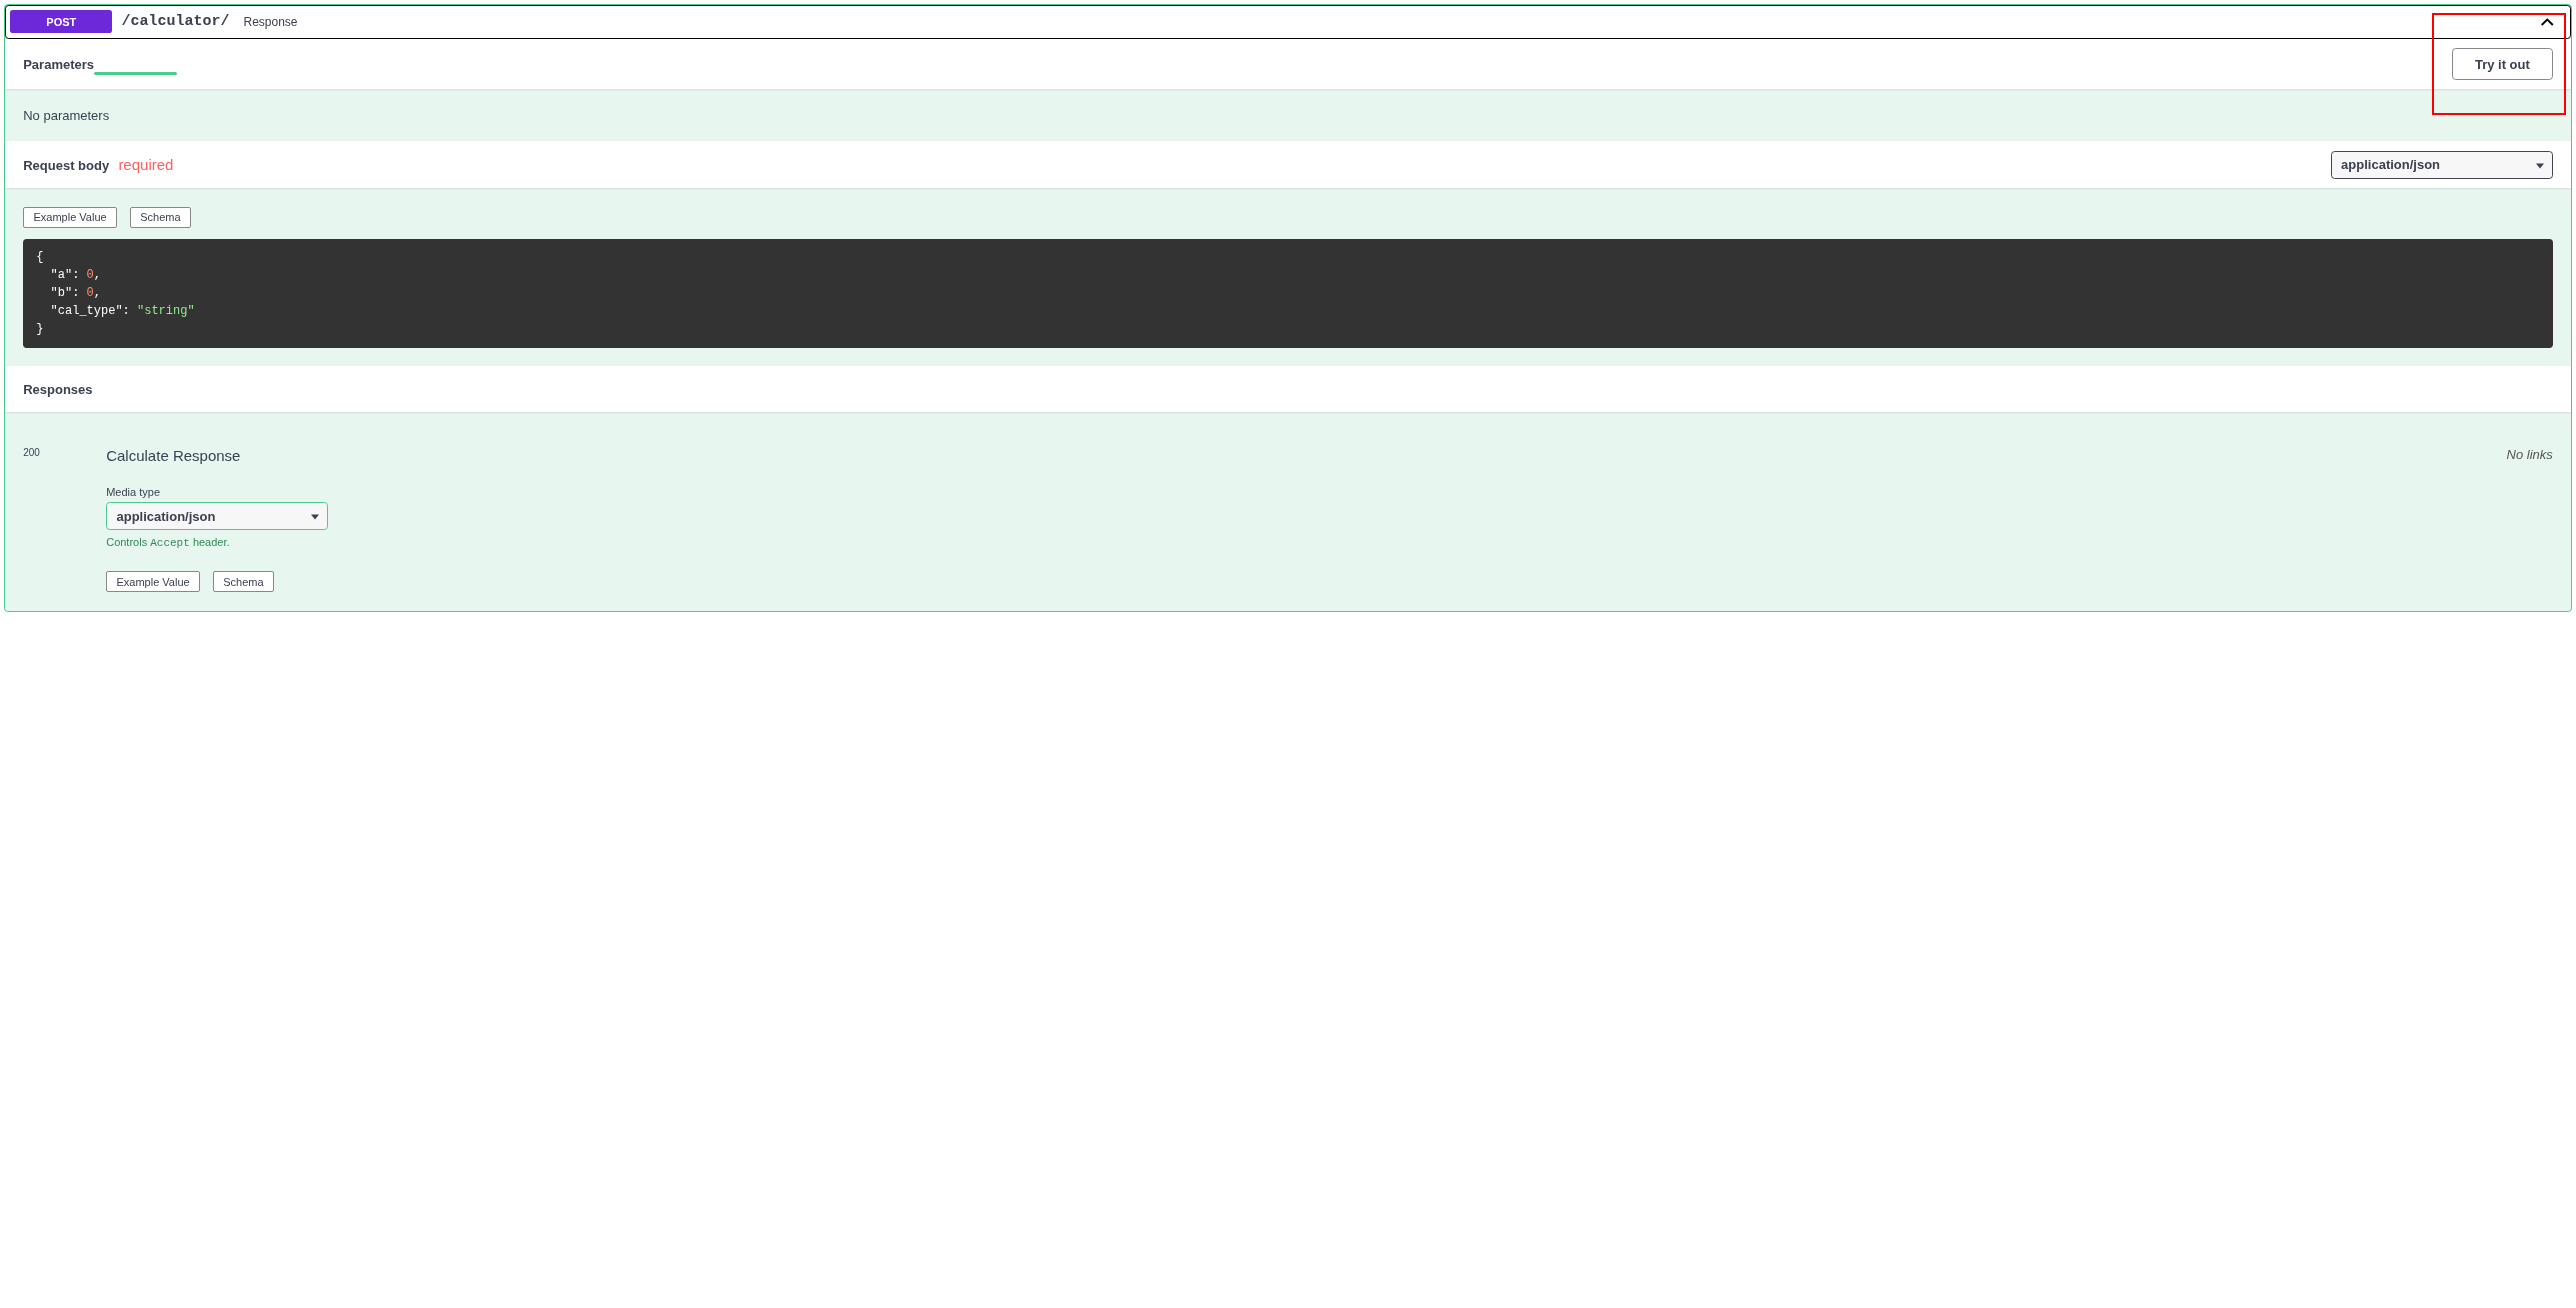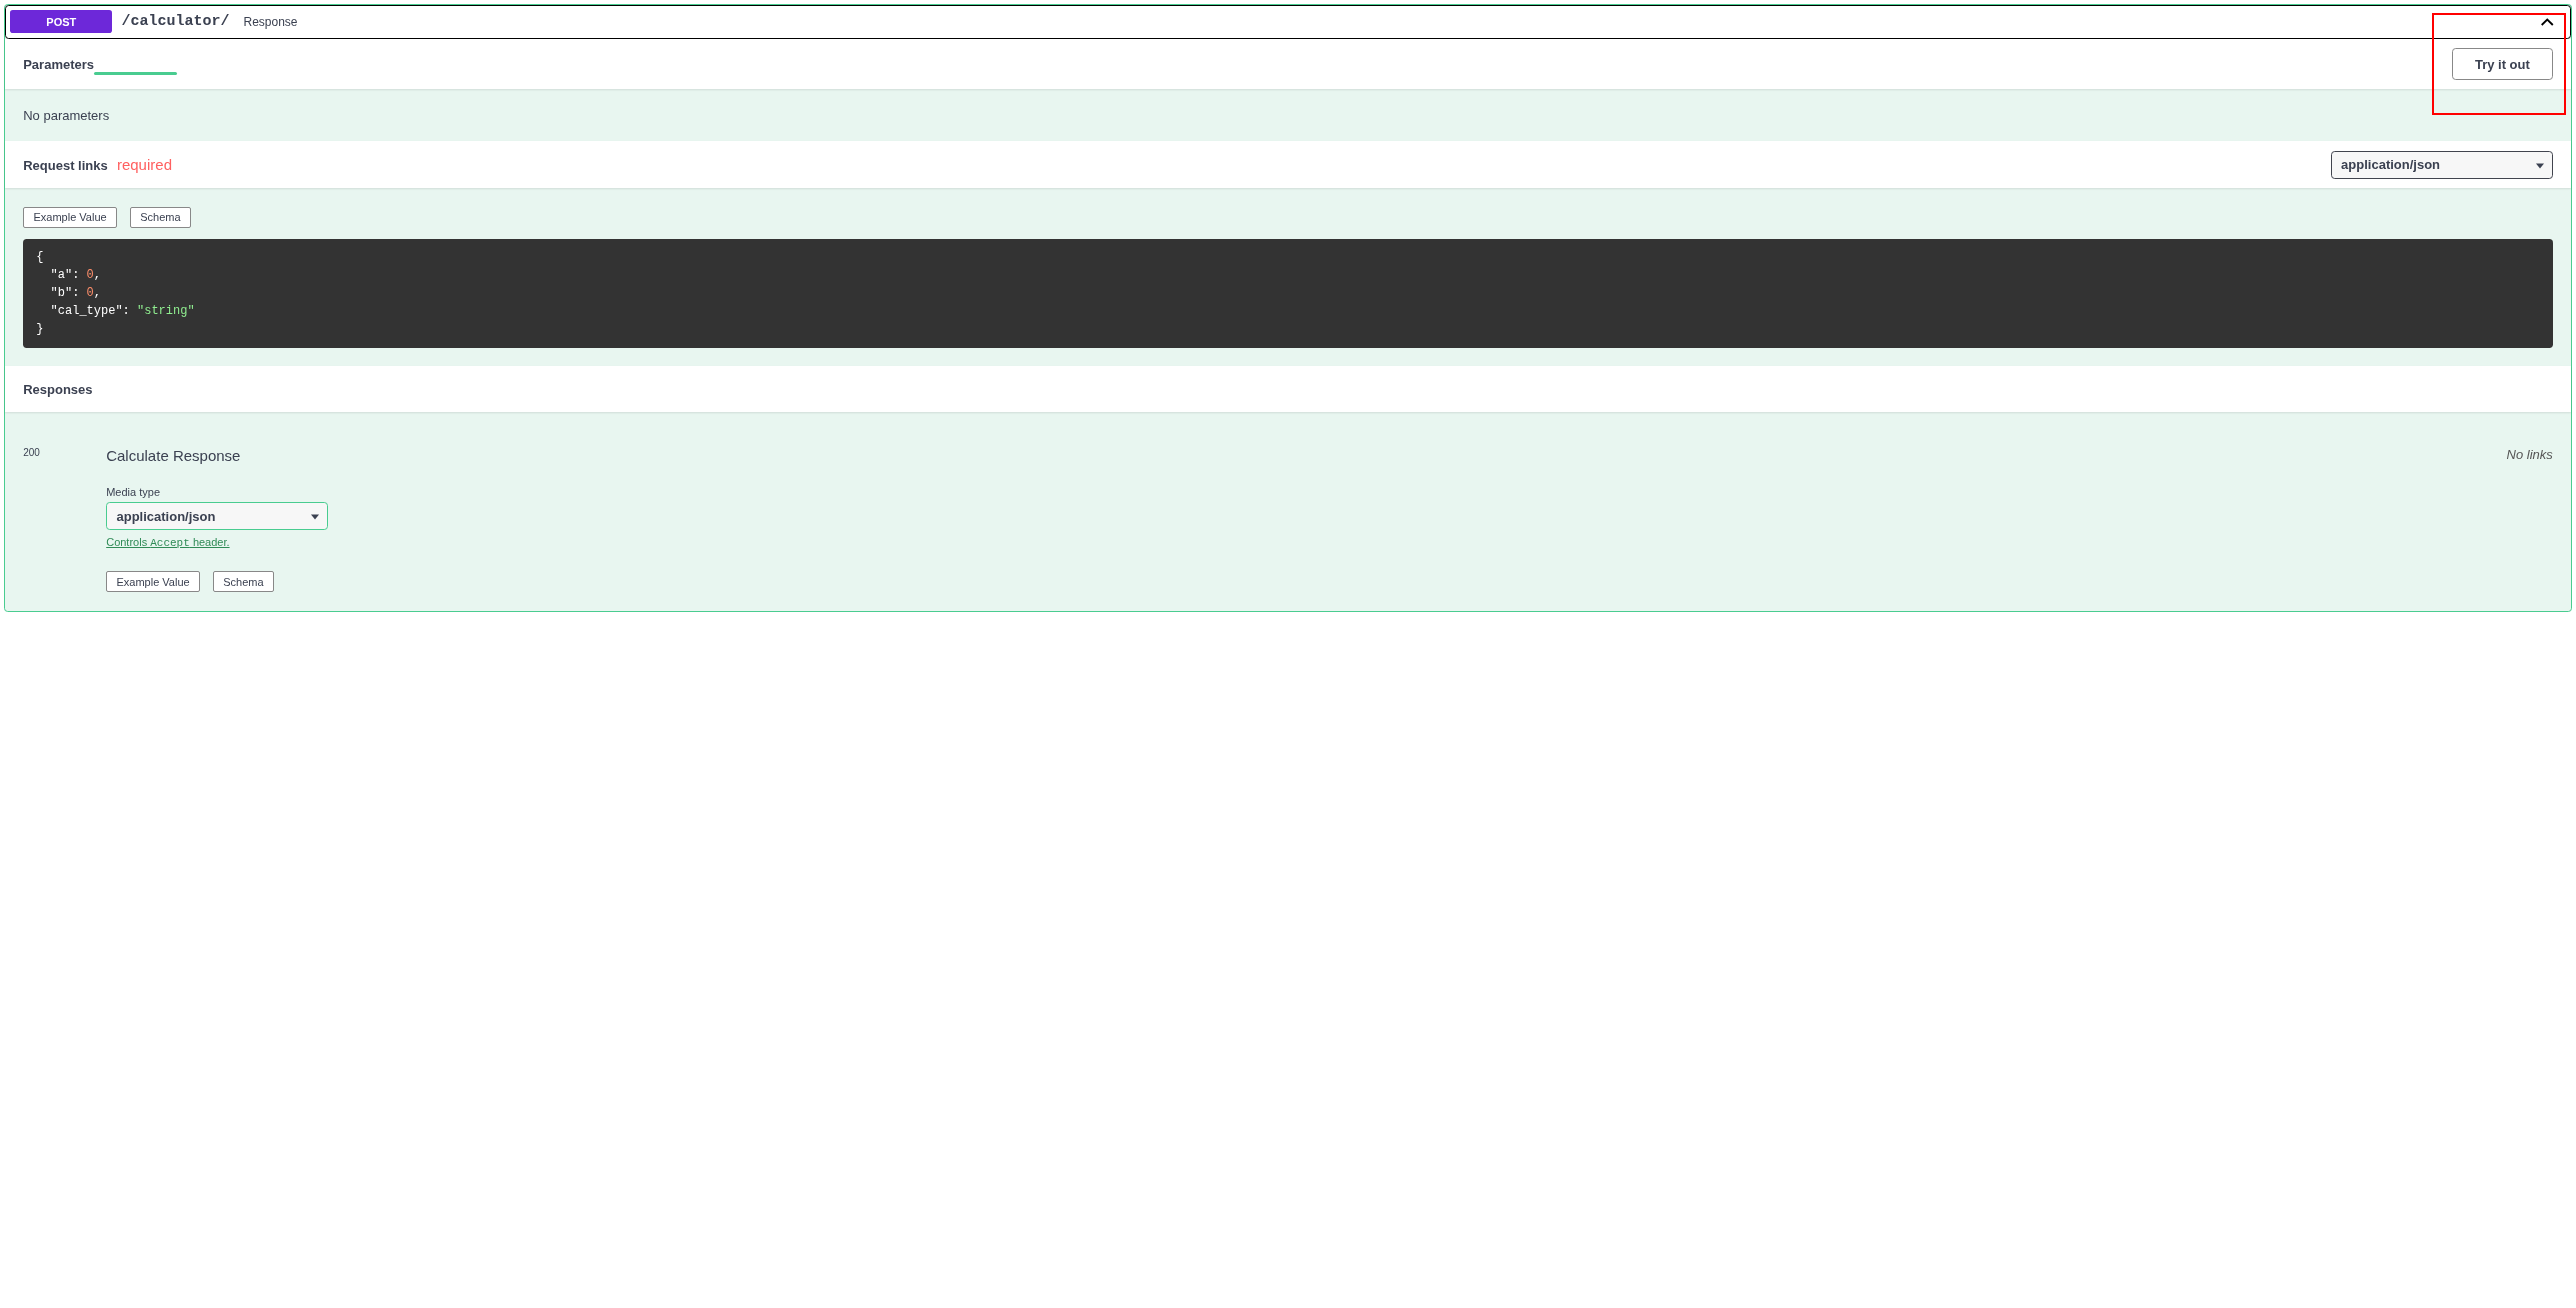--- a/index.html
+++ b/index.html
@@ -194,21 +194,21 @@
   .green-select-wrap { position: relative; display: inline-block; }
   .green-select-wrap::after {
     content: "";
     position: absolute;
     right: 9.3px; top: 50%; transform: translateY(-30%);
     border-left: 4.6px solid transparent;
     border-right: 4.6px solid transparent;
     border-top: 5.6px solid #3b4151;
     pointer-events: none;
   }
-  .accept-hint { font-size: 11px; color: #2f8b56; margin-top: 5.6px; text-decoration: underline; }
+  .accept-hint { font-size: 11px; color: #2f8b56; margin-top: 5.6px; }
   .accept-hint .mono { font-family: "Courier New", monospace; }
   .response-tab-buttons { margin-top: 22px; }
   .try-wrap { position: relative; }
 </style>
 </head>
 <body>
 
 <div class="opblock">
 
   <div class="opblock-summary">
@@ -232,21 +232,21 @@
       <div class="try-wrap">
         <div class="highlight-box" style="top:-35px; bottom:-35px; left:-20.4px; right:-13px;"></div>
         <button class="try-out-btn">Try it out</button>
       </div>
     </div>
 
     <div class="no-parameters">No parameters</div>
 
     <div class="opblock-section-header">
       <h4>
-        <span>Request links</span>
+        <span>Request body</span>
         <span class="required-badge">required</span>
       </h4>
       <div class="select-wrap">
         <select class="content-type-select">
           <option>application/json</option>
         </select>
       </div>
     </div>
 
     <div class="body-section">

